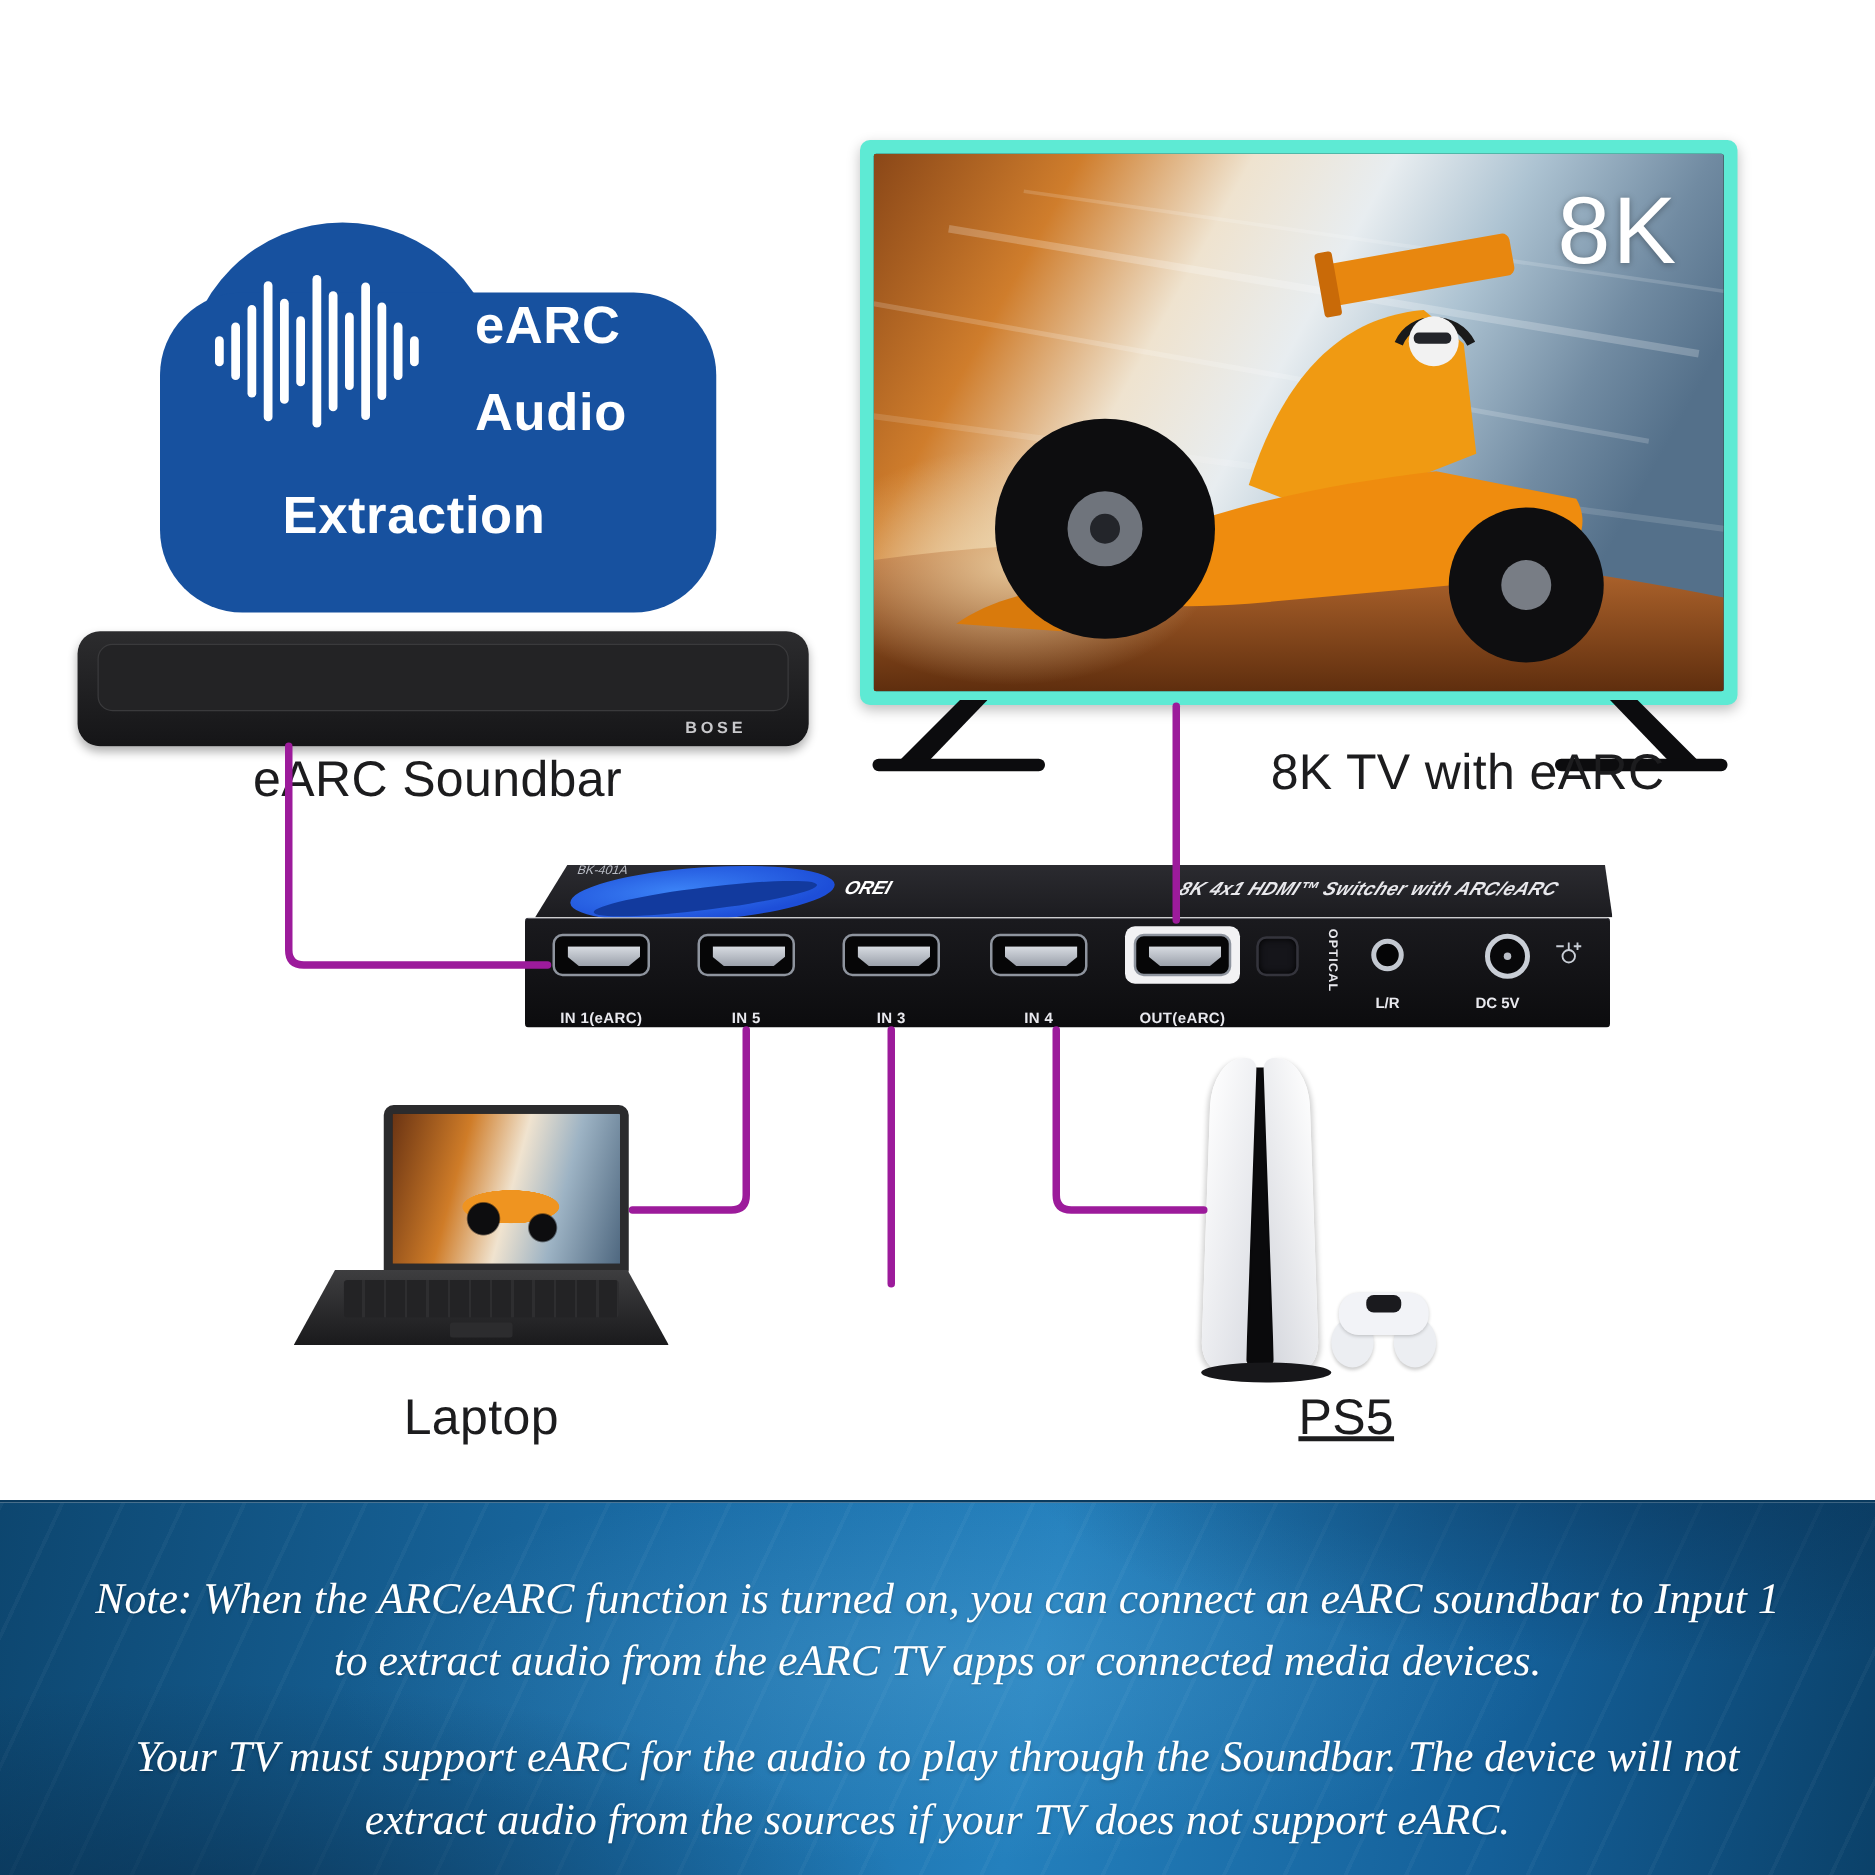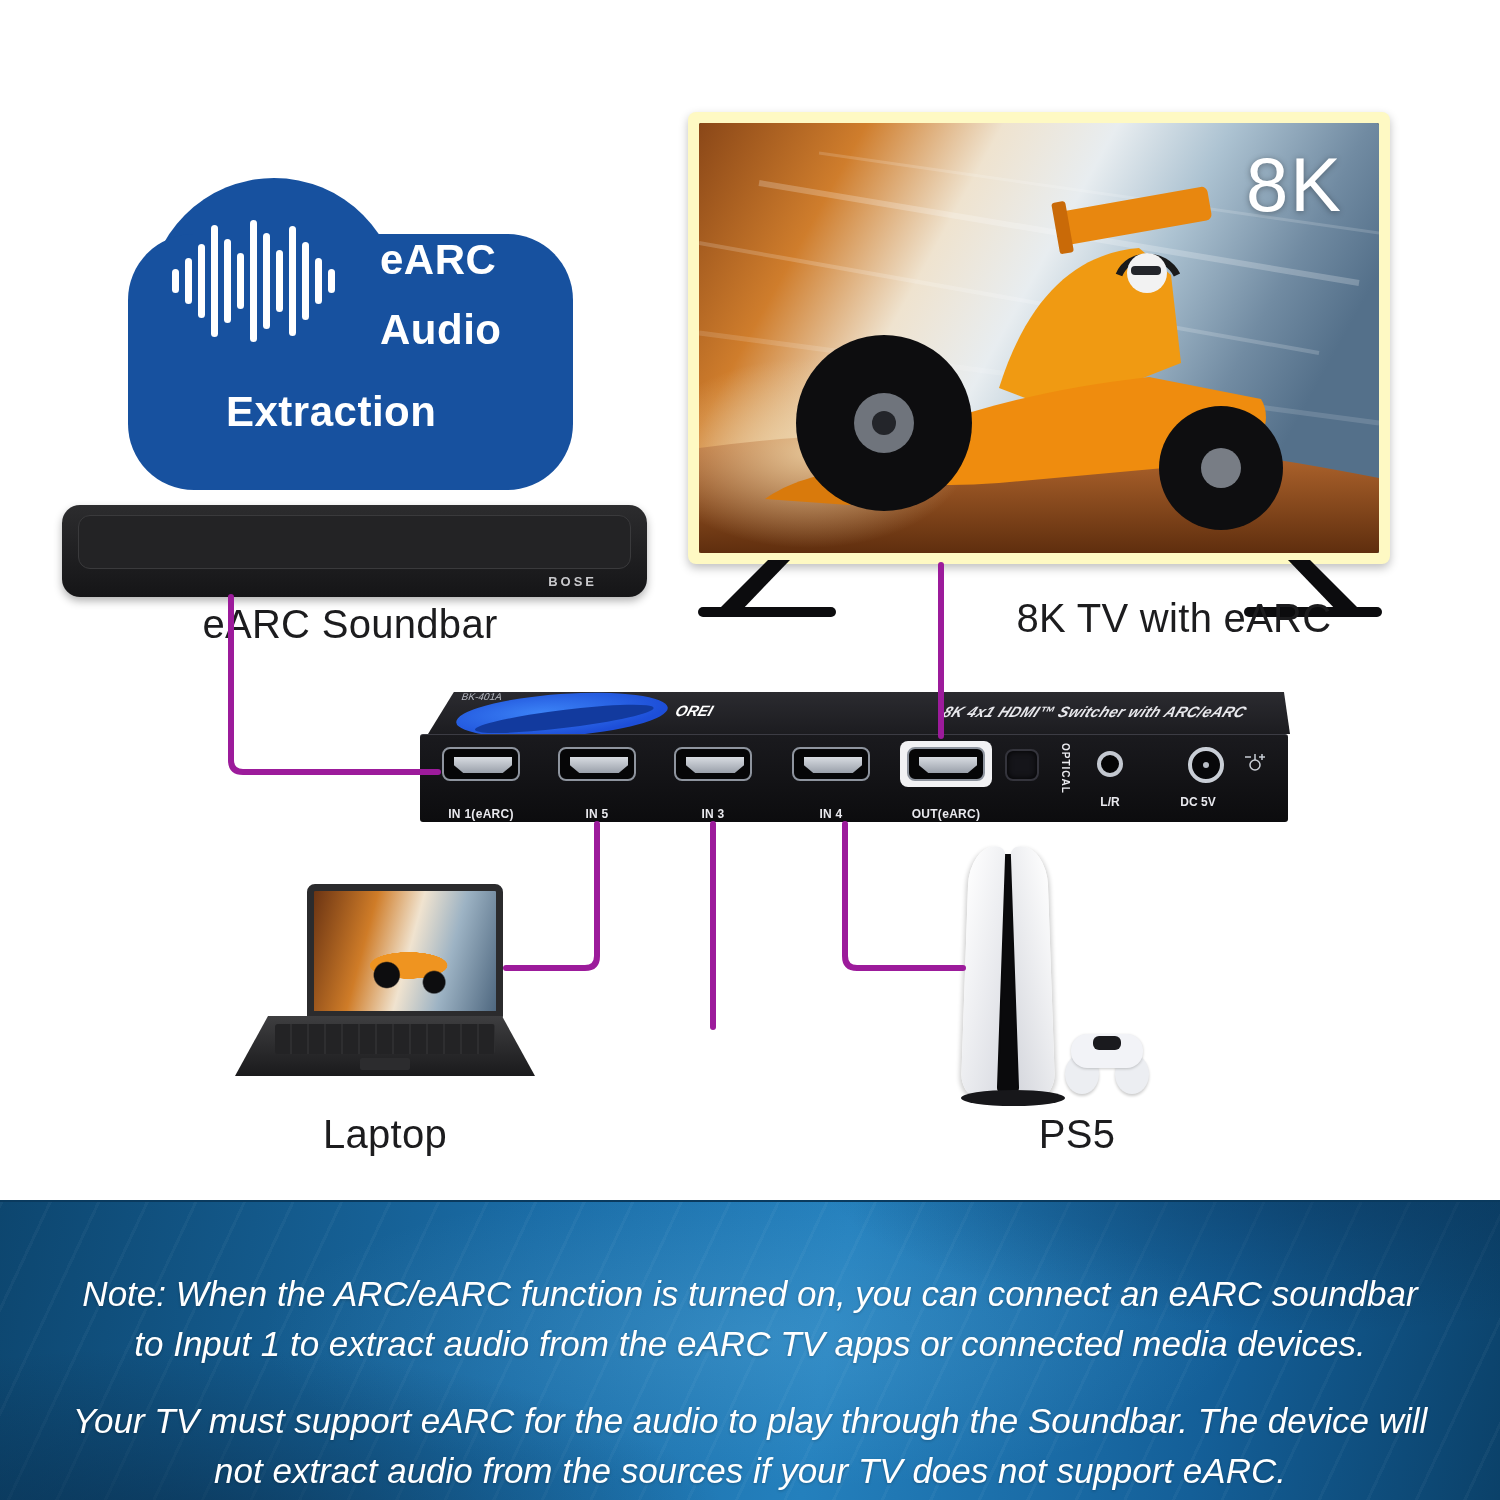--- a/index.html
+++ b/index.html
@@ -18,37 +18,37 @@
   .badge-wave span:nth-child(7){height:122px}.badge-wave span:nth-child(8){height:96px}
   .badge-wave span:nth-child(9){height:62px}.badge-wave span:nth-child(10){height:110px}
   .badge-wave span:nth-child(11){height:78px}.badge-wave span:nth-child(12){height:46px}
   .badge-wave span:nth-child(13){height:24px}
   .badge-line { position:absolute; color:#ffffff; font-size:42px; font-weight:bold; letter-spacing:.5px; }
   .badge-l1 { left:252px; top:58px; }
   .badge-l2 { left:252px; top:128px; }
   .badge-l3 { left:98px;  top:210px; }
 
   
-  .tv { position:absolute; left:688px; top:112px; width:702px; height:452px; background:#fef9c3; border-radius:8px; padding:11px; box-shadow:0 4px 10px rgba(0,0,0,.25); }
+  .tv { position:absolute; left:688px; top:112px; width:702px; height:452px; background:#5eead4; border-radius:8px; padding:11px; box-shadow:0 4px 10px rgba(0,0,0,.25); }
   .tv-screen { position:relative; width:100%; height:100%; overflow:hidden; border-radius:2px; background:#222; }
   .tv-screen svg { position:absolute; inset:0; width:100%; height:100%; }
   .tv-8k { position:absolute; right:36px; top:18px; color:#ffffff; font-size:76px; font-weight:500; letter-spacing:2px; text-shadow:0 1px 6px rgba(0,0,0,.35); }
   .tv-leg { position:absolute; width:100px; height:52px; background:#0c0c0e; }
   .tv-leg-left  { left:716px; top:560px; clip-path:polygon(52% 0,74% 0,24% 100%,0 100%); }
   .tv-leg-right { left:1262px; top:560px; clip-path:polygon(26% 0,48% 0,100% 100%,76% 100%); }
   .tv-foot { position:absolute; top:607px; width:138px; height:10px; border-radius:5px; background:#0c0c0e; }
   .tv-foot-left { left:698px; } .tv-foot-right { left:1244px; }
 
   
   .lbl { position:absolute; color:#1c1c1e; font-size:40px; text-align:center; letter-spacing:.3px; }
   .lbl-tv { left:924px; top:596px; width:500px; }
   .lbl-soundbar { left:100px; top:602px; width:500px; }
   .lbl-laptop { left:235px; top:1112px; width:300px; }
   .lbl-dvd { left:540px; top:1112px; width:350px; }
-  .lbl-ps5 { left:977px; top:1112px; width:200px; }
+  .lbl-ps5 { left:977px; top:1112px; width:200px;text-decoration:underline; }
 
   
   .soundbar { position:absolute; left:62px; top:505px; width:585px; height:92px; background:linear-gradient(#2c2c2e,#151517); border-radius:18px; box-shadow:0 4px 8px rgba(0,0,0,.3); }
   .soundbar-grille { position:absolute; left:16px; right:16px; top:10px; bottom:28px; border-radius:12px; background:#232325; border:1px solid #3a3a3c; }
   .soundbar-brand { position:absolute; right:50px; bottom:8px; color:#c9c9cc; font-size:13px; font-weight:bold; letter-spacing:3px; }
 
   
   .switcher { position:absolute; left:420px; top:692px; width:875px; height:130px; }
   .sw-top { position:absolute; left:8px; top:0; width:862px; height:42px; background:linear-gradient(#2b2b30,#1c1c20); clip-path:polygon(3% 0,99.3% 0,100% 100%,0 100%); }
   .sw-logo { position:absolute; left:28px; top:2px; width:212px; height:42px; border-radius:50%; background:radial-gradient(ellipse at 40% 40%, #3b82f6, #1d4ed8 70%); transform:rotate(-4deg); }
@@ -108,21 +108,21 @@
 
   
   .note { position:absolute; left:0; top:1200px; width:1500px; height:300px;
     background:
       radial-gradient(ellipse 900px 320px at 12% 115%, rgba(6,34,60,.6), rgba(0,0,0,0) 62%),
       radial-gradient(ellipse 820px 280px at 88% -15%, rgba(8,40,70,.55), rgba(0,0,0,0) 62%),
       radial-gradient(ellipse 700px 220px at 50% 45%, rgba(120,195,235,.22), rgba(0,0,0,0) 70%),
       repeating-linear-gradient(115deg, rgba(255,255,255,.035) 0 3px, rgba(0,0,0,0) 3px 44px),
       linear-gradient(100deg,#0d466f,#1a6ca6 35%,#2480bd 55%,#145f98 80%,#0b4169);
     border-top:2px solid #0a3a5e; }
-  .note-inner { width:1370px; margin:0 auto; padding-top:67px; }
+  .note-inner { width:1370px; margin:0 auto; padding-top:52px;font-family:Liberation Serif, serif; }
   .note p { color:#ffffff; font-size:35px; font-style:italic; line-height:1.42; text-align:center; text-shadow:0 1px 3px rgba(0,0,0,.25); }
   .note p + p { margin-top:28px; }
 </style>
 </head>
 <body>
 
 <div class="canvas">
 
   <div class="badge">
     <div class="badge-bump"></div>

